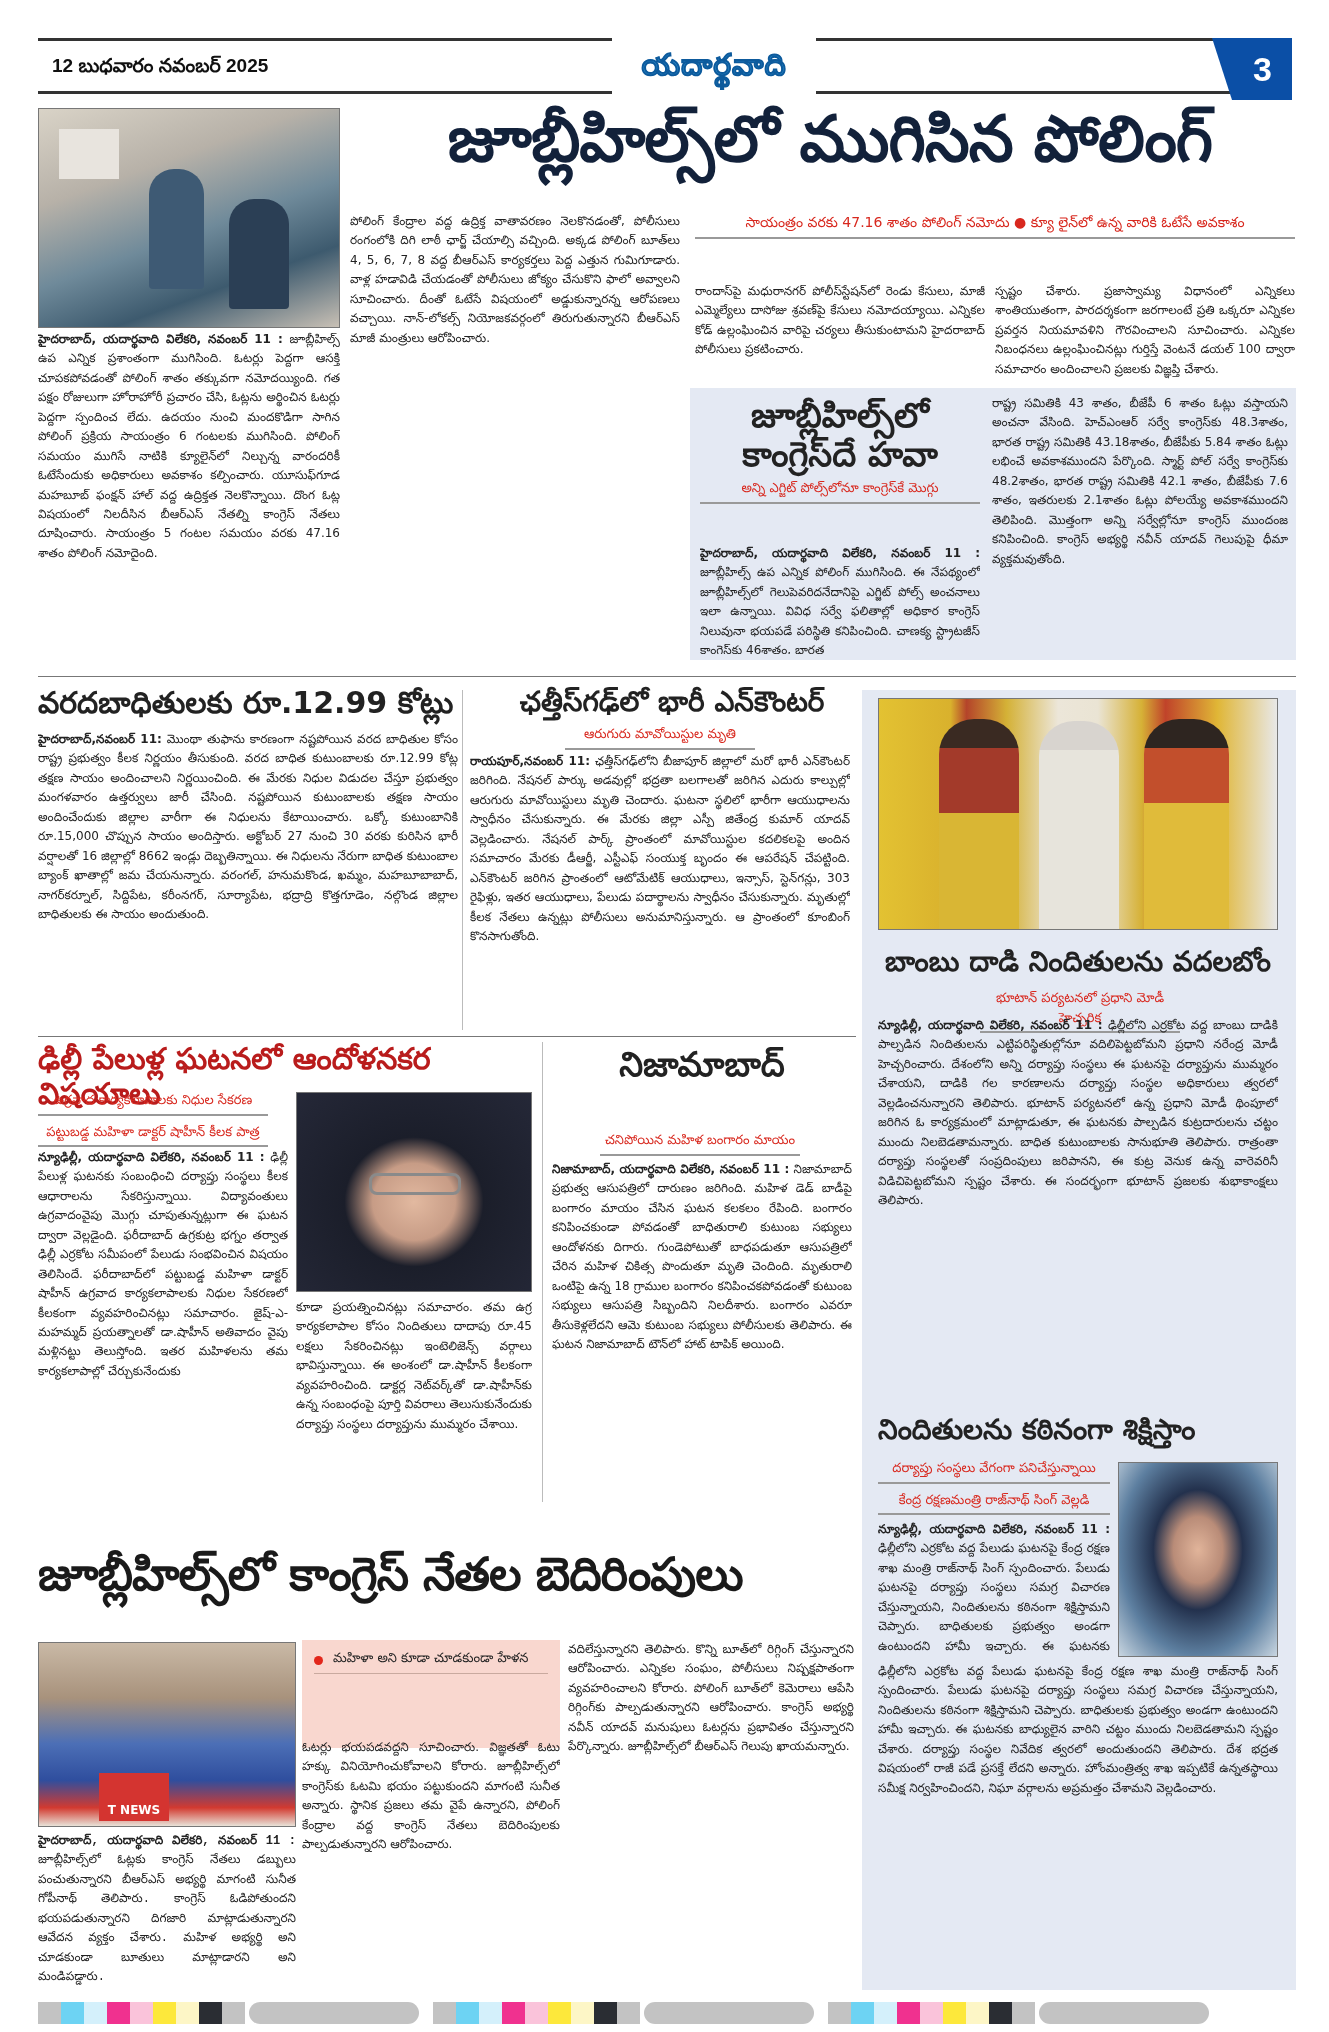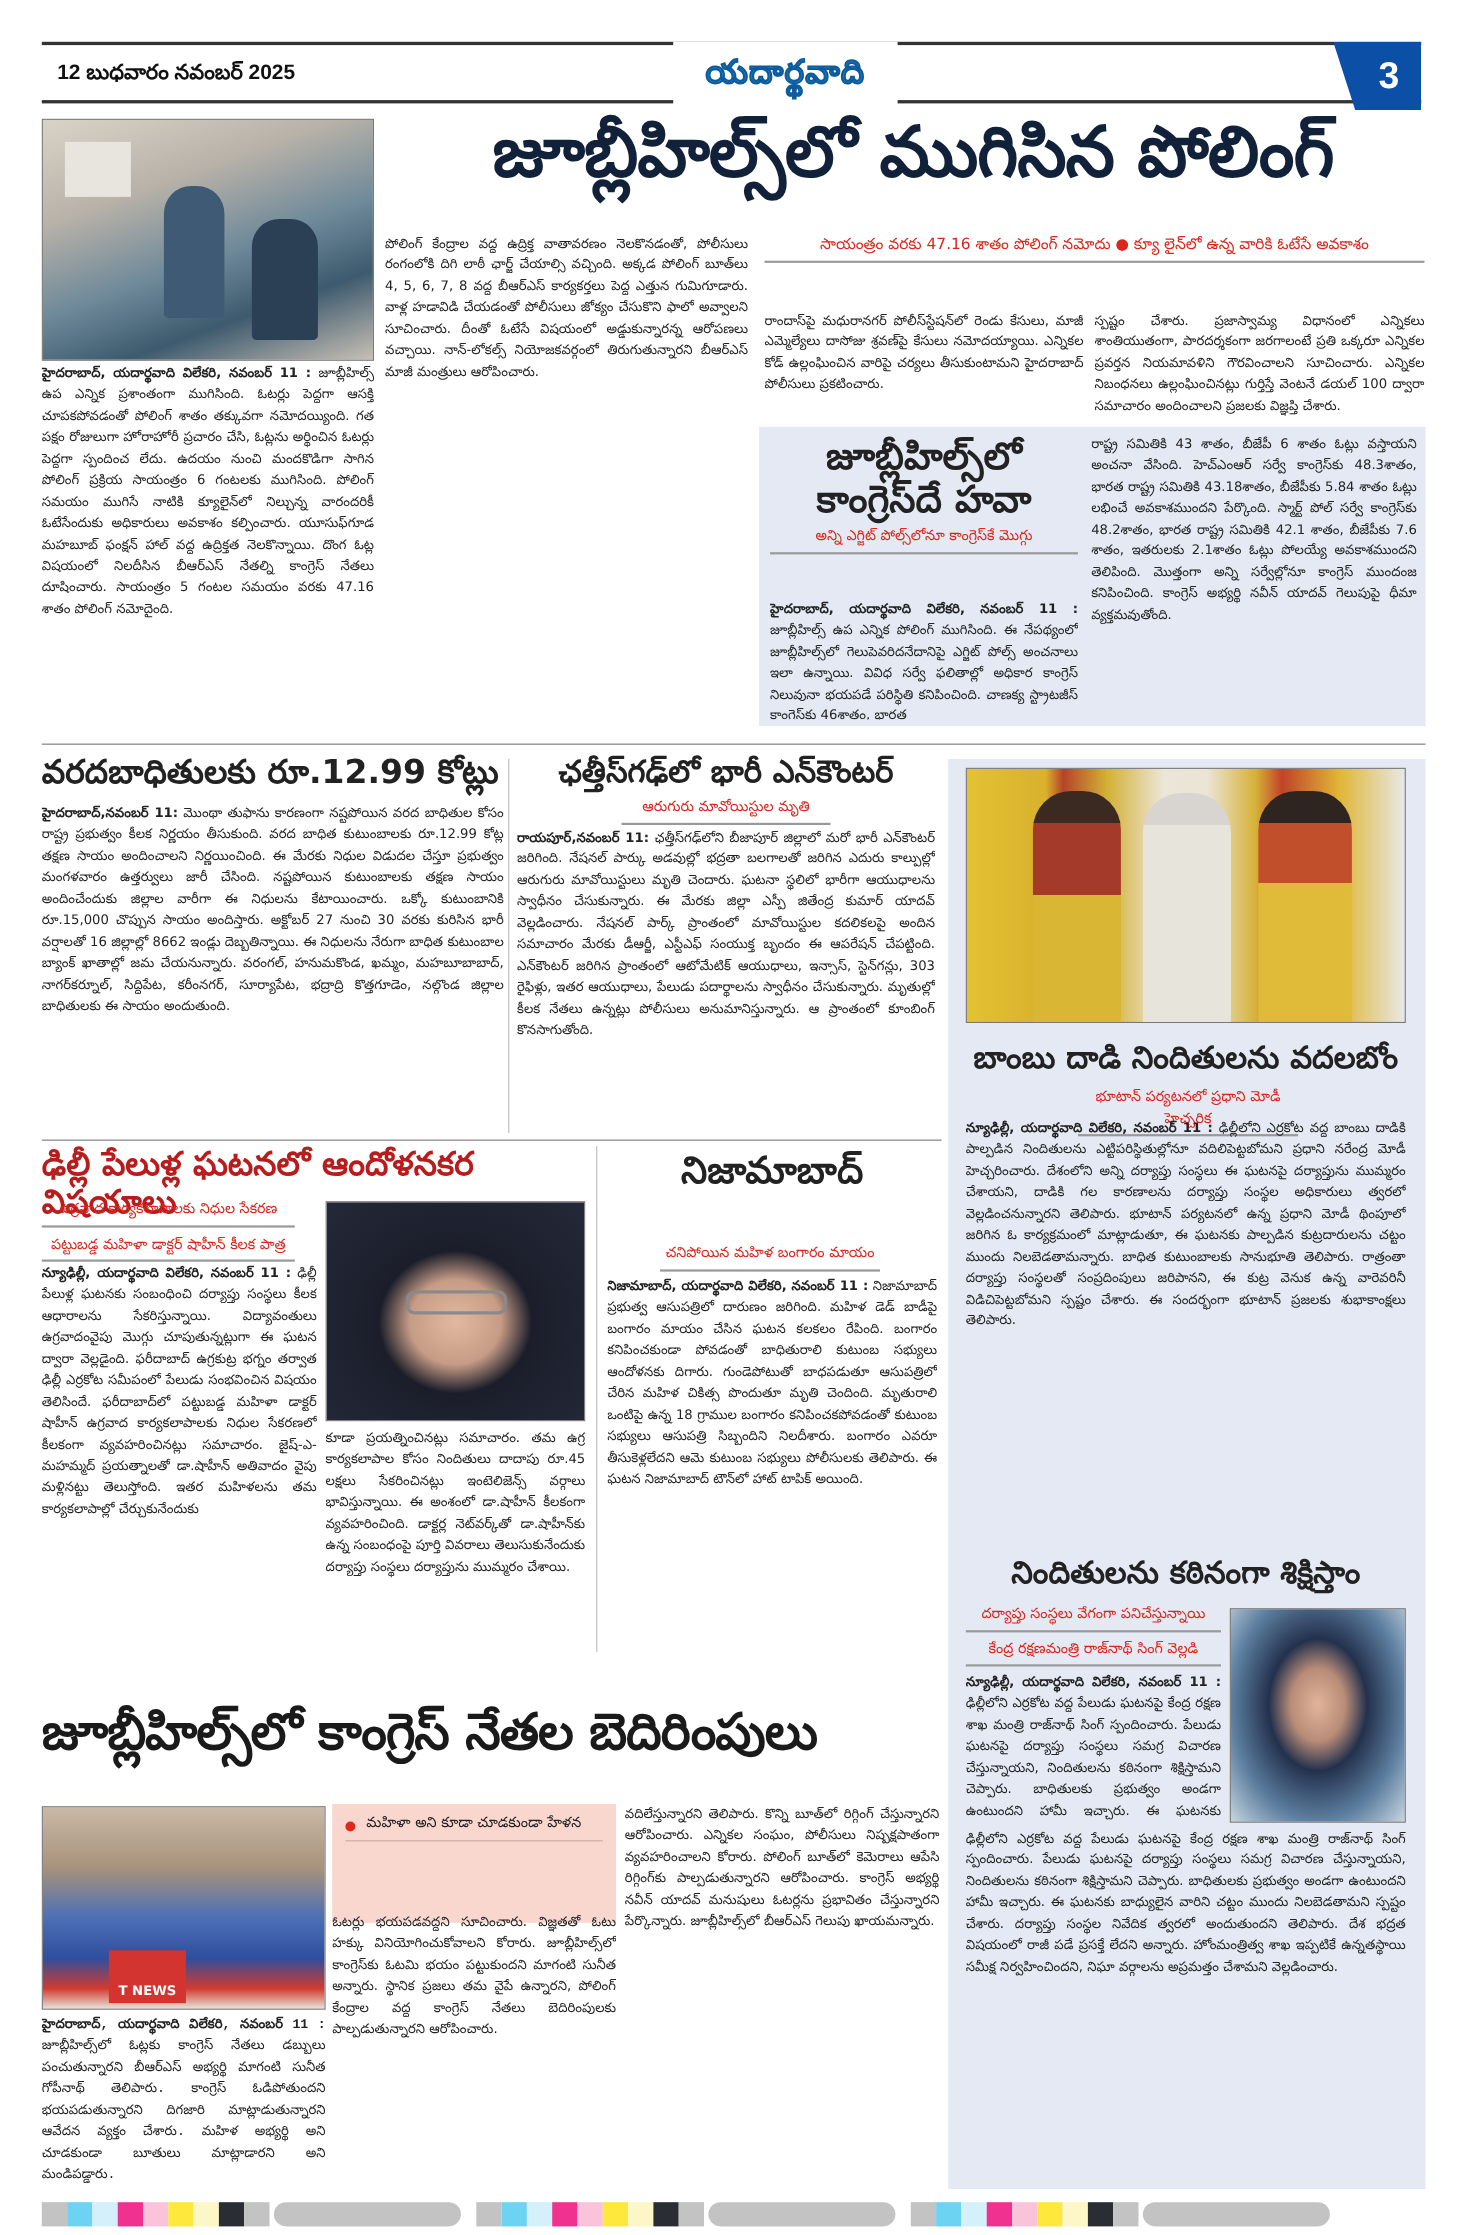--- a/index.html
+++ b/index.html
@@ -92,21 +92,21 @@
 <div class="abs hr" style="left:38px;top:676px;width:1258px;"></div>
 
 <div class="abs hl-big" style="left:38px;top:686px;width:420px;font-size:30px;">వరదబాధితులకు రూ.12.99 కోట్లు</div>
 <div class="abs body-text" style="left:38px;top:730px;width:420px;height:300px;overflow:hidden;">
   <b>హైదరాబాద్,నవంబర్ 11:</b>
   <span>మొంథా తుఫాను కారణంగా నష్టపోయిన వరద బాధితుల కోసం రాష్ట్ర ప్రభుత్వం కీలక నిర్ణయం తీసుకుంది. వరద బాధిత కుటుంబాలకు రూ.12.99 కోట్ల తక్షణ సాయం అందించాలని నిర్ణయించింది. ఈ మేరకు నిధుల విడుదల చేస్తూ ప్రభుత్వం మంగళవారం ఉత్తర్వులు జారీ చేసింది. నష్టపోయిన కుటుంబాలకు తక్షణ సాయం అందించేందుకు జిల్లాల వారీగా ఈ నిధులను కేటాయించారు. ఒక్కో కుటుంబానికి రూ.15,000 చొప్పున సాయం అందిస్తారు. అక్టోబర్ 27 నుంచి 30 వరకు కురిసిన భారీ వర్షాలతో 16 జిల్లాల్లో 8662 ఇండ్లు దెబ్బతిన్నాయి. ఈ నిధులను నేరుగా బాధిత కుటుంబాల బ్యాంక్ ఖాతాల్లో జమ చేయనున్నారు. వరంగల్, హనుమకొండ, ఖమ్మం, మహబూబాబాద్, నాగర్‌కర్నూల్, సిద్దిపేట, కరీంనగర్, సూర్యాపేట, భద్రాద్రి కొత్తగూడెం, నల్గొండ జిల్లాల బాధితులకు ఈ సాయం అందుతుంది.</span>
 </div>
 
 <div class="abs col-rule" style="left:462px;top:690px;height:340px;"></div>
 
-<div class="abs hl-big" style="left:470px;top:686px;width:380px;font-size:28px;text-align:center;">ఛత్తీస్‌గఢ్‌లో భారీ ఎన్‌కౌంటర్</div>
+<div class="abs hl-big" style="left:482px;top:686px;width:380px;font-size:28px;text-align:center;">ఛత్తీస్‌గఢ్‌లో భారీ ఎన్‌కౌంటర్</div>
 <div class="abs sub-red sub-rule" style="left:565px;top:724px;width:190px;font-size:13px;">ఆరుగురు మావోయిస్టుల మృతి</div>
 <div class="abs body-text" style="left:470px;top:752px;width:380px;height:278px;overflow:hidden;">
   <b>రాయపూర్,నవంబర్ 11:</b>
   <span>ఛత్తీస్‌గఢ్‌లోని బీజాపూర్ జిల్లాలో మరో భారీ ఎన్‌కౌంటర్ జరిగింది. నేషనల్ పార్కు అడవుల్లో భద్రతా బలగాలతో జరిగిన ఎదురు కాల్పుల్లో ఆరుగురు మావోయిస్టులు మృతి చెందారు. ఘటనా స్థలిలో భారీగా ఆయుధాలను స్వాధీనం చేసుకున్నారు. ఈ మేరకు జిల్లా ఎస్పీ జితేంద్ర కుమార్ యాదవ్ వెల్లడించారు. నేషనల్ పార్క్ ప్రాంతంలో మావోయిస్టుల కదలికలపై అందిన సమాచారం మేరకు డీఆర్జీ, ఎస్టీఎఫ్ సంయుక్త బృందం ఈ ఆపరేషన్ చేపట్టింది. ఎన్‌కౌంటర్ జరిగిన ప్రాంతంలో ఆటోమేటిక్ ఆయుధాలు, ఇన్సాస్, స్టెన్‌గన్లు, 303 రైఫిళ్లు, ఇతర ఆయుధాలు, పేలుడు పదార్థాలను స్వాధీనం చేసుకున్నారు. మృతుల్లో కీలక నేతలు ఉన్నట్లు పోలీసులు అనుమానిస్తున్నారు. ఆ ప్రాంతంలో కూంబింగ్ కొనసాగుతోంది.</span>
 </div>
 
 <div class="abs panel-blue" style="left:862px;top:690px;width:434px;height:1300px;"></div>
 
 <div class="abs photo ph-bhutan" style="left:878px;top:698px;width:400px;height:232px;">
   <div style="position:absolute;left:60px;top:20px;width:80px;height:210px;border-radius:35px 35px 0 0;background:linear-gradient(180deg,#3a2a22 0 14%,#a33a2a 14% 45%,#d9b634 45% 100%);"></div>
@@ -114,21 +114,21 @@
   <div style="position:absolute;left:265px;top:20px;width:85px;height:210px;border-radius:35px 35px 0 0;background:linear-gradient(180deg,#2e2520 0 14%,#c24f2c 14% 40%,#e0bb3a 40% 100%);"></div>
 </div>
 
 <div class="abs hl-big" style="left:878px;top:946px;width:400px;font-size:28px;text-align:center;">బాంబు దాడి నిందితులను వదలబోం</div>
 <div class="abs sub-red sub-rule" style="left:980px;top:988px;width:200px;font-size:13px;">భూటాన్ పర్యటనలో ప్రధాని మోడీ హెచ్చరిక</div>
 <div class="abs body-text" style="left:878px;top:1016px;width:400px;height:394px;overflow:hidden;">
   <b>న్యూఢిల్లీ, యదార్థవాది విలేకరి, నవంబర్ 11 :</b>
   <span>ఢిల్లీలోని ఎర్రకోట వద్ద బాంబు దాడికి పాల్పడిన నిందితులను ఎట్టిపరిస్థితుల్లోనూ వదిలిపెట్టబోమని ప్రధాని నరేంద్ర మోడీ హెచ్చరించారు. దేశంలోని అన్ని దర్యాప్తు సంస్థలు ఈ ఘటనపై దర్యాప్తును ముమ్మరం చేశాయని, దాడికి గల కారణాలను దర్యాప్తు సంస్థల అధికారులు త్వరలో వెల్లడించనున్నారని తెలిపారు. భూటాన్ పర్యటనలో ఉన్న ప్రధాని మోడీ థింపూలో జరిగిన ఓ కార్యక్రమంలో మాట్లాడుతూ, ఈ ఘటనకు పాల్పడిన కుట్రదారులను చట్టం ముందు నిలబెడతామన్నారు. బాధిత కుటుంబాలకు సానుభూతి తెలిపారు. రాత్రంతా దర్యాప్తు సంస్థలతో సంప్రదింపులు జరిపానని, ఈ కుట్ర వెనుక ఉన్న వారెవరినీ విడిచిపెట్టబోమని స్పష్టం చేశారు. ఈ సందర్భంగా భూటాన్ ప్రజలకు శుభాకాంక్షలు తెలిపారు.</span>
 </div>
 
-<div class="abs hl-big" style="left:878px;top:1414px;width:400px;font-size:28px;text-align:center;">నిందితులను కఠినంగా శిక్షిస్తాం</div>
+<div class="abs hl-big" style="left:878px;top:1414px;width:400px;font-size:28px;text-align:left;">నిందితులను కఠినంగా శిక్షిస్తాం</div>
 <div class="abs" style="left:878px;top:1458px;width:232px;">
   <div class="sub-red sub-rule" style="font-size:13px;">దర్యాప్తు సంస్థలు వేగంగా పనిచేస్తున్నాయి</div>
   <div class="sub-red sub-rule" style="font-size:13px;">కేంద్ర రక్షణమంత్రి రాజ్‌నాథ్ సింగ్ వెల్లడి</div>
 </div>
 <div class="abs photo ph-minister" style="left:1118px;top:1462px;width:160px;height:195px;"></div>
 <div class="abs body-text" style="left:878px;top:1520px;width:232px;height:140px;overflow:hidden;">
   <b>న్యూఢిల్లీ, యదార్థవాది విలేకరి, నవంబర్ 11 :</b>
   <span>ఢిల్లీలోని ఎర్రకోట వద్ద పేలుడు ఘటనపై కేంద్ర రక్షణ శాఖ మంత్రి రాజ్‌నాథ్ సింగ్ స్పందించారు. పేలుడు ఘటనపై దర్యాప్తు సంస్థలు సమగ్ర విచారణ చేస్తున్నాయని, నిందితులను కఠినంగా శిక్షిస్తామని చెప్పారు. బాధితులకు ప్రభుత్వం అండగా ఉంటుందని హామీ ఇచ్చారు. ఈ ఘటనకు బాధ్యులైన వారిని చట్టం ముందు నిలబెడతామని స్పష్టం చేశారు. దర్యాప్తు సంస్థల నివేదిక త్వరలో అందుతుందని తెలిపారు. దేశ భద్రత విషయంలో రాజీ పడే ప్రసక్తే లేదని అన్నారు. హోంమంత్రిత్వ శాఖ ఇప్పటికే ఉన్నతస్థాయి సమీక్ష నిర్వహించిందని, నిఘా వర్గాలను అప్రమత్తం చేశామని వెల్లడించారు.</span>
 </div>
 <div class="abs body-text" style="left:878px;top:1662px;width:400px;height:322px;overflow:hidden;">ఢిల్లీలోని ఎర్రకోట వద్ద పేలుడు ఘటనపై కేంద్ర రక్షణ శాఖ మంత్రి రాజ్‌నాథ్ సింగ్ స్పందించారు. పేలుడు ఘటనపై దర్యాప్తు సంస్థలు సమగ్ర విచారణ చేస్తున్నాయని, నిందితులను కఠినంగా శిక్షిస్తామని చెప్పారు. బాధితులకు ప్రభుత్వం అండగా ఉంటుందని హామీ ఇచ్చారు. ఈ ఘటనకు బాధ్యులైన వారిని చట్టం ముందు నిలబెడతామని స్పష్టం చేశారు. దర్యాప్తు సంస్థల నివేదిక త్వరలో అందుతుందని తెలిపారు. దేశ భద్రత విషయంలో రాజీ పడే ప్రసక్తే లేదని అన్నారు. హోంమంత్రిత్వ శాఖ ఇప్పటికే ఉన్నతస్థాయి సమీక్ష నిర్వహించిందని, నిఘా వర్గాలను అప్రమత్తం చేశామని వెల్లడించారు.</div>

